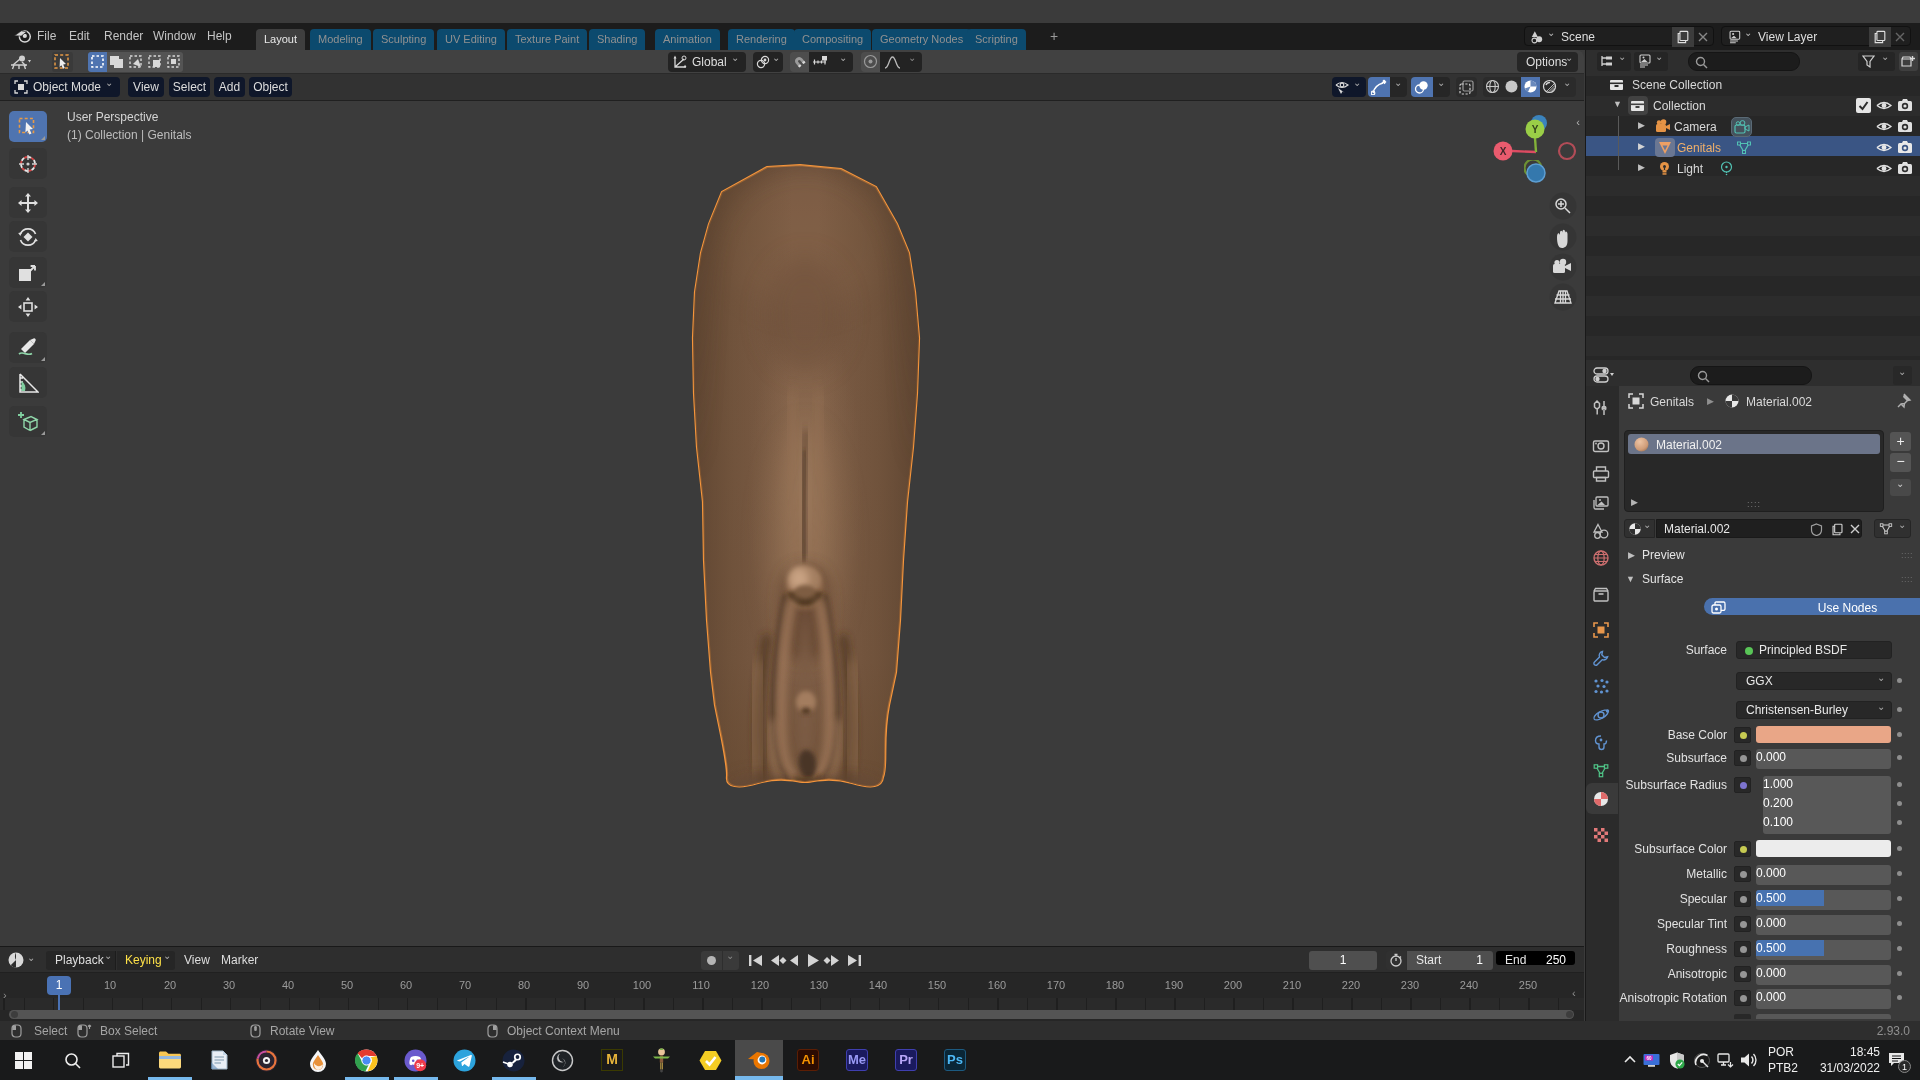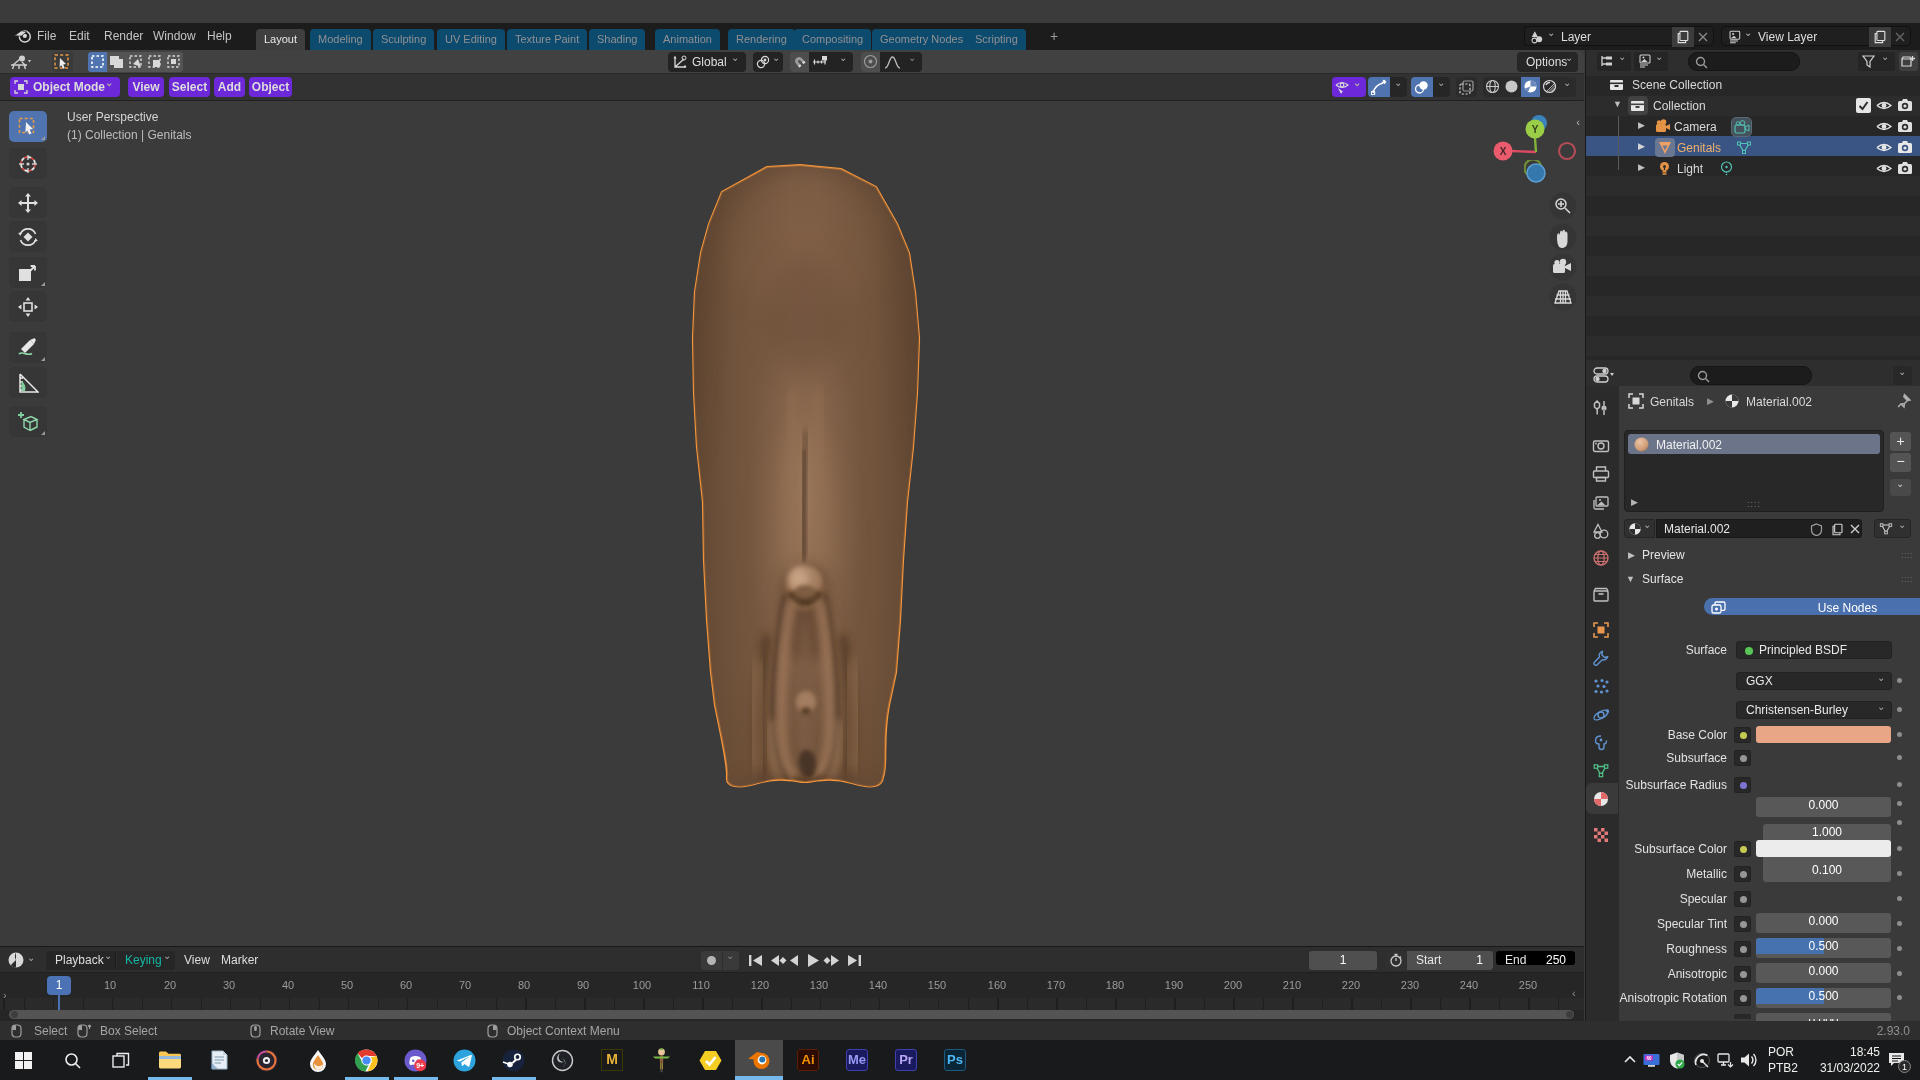--- a/index.html
+++ b/index.html
@@ -18,35 +18,35 @@
 .wstab { position:absolute; top:6px; height:21px; line-height:21px; padding:0 8px; color:#919191;
   background:#0c4a6e; border-radius:4px 4px 0 0; font-size:11px; }
 .wstab.active { background:#3f3f3f; color:#e8e8e8; }
 
 
 #toolrow { position:absolute; left:0; top:50px; width:1584px; height:24px; background:#414141; border-bottom:1px solid #2a2a2a; border-radius:0 8px 0 0;}
 
 
 #viewport { position:absolute; left:0; top:74px; width:1584px; height:870px; background:#3b3b3b; }
 #vpheader { position:absolute; left:0; top:0; width:1584px; height:27px; background:#323232; border-bottom:1px solid #202020;}
-.pill { position:absolute; background:#6d28d9; border-radius:4px; color:#dcdcdc; text-align:center;font-weight:bold; }
+.pill { position:absolute; background:#0f172a; border-radius:4px; color:#dcdcdc; text-align:center; }
 
 #vptools .tbtn { position:absolute; left:9px; width:38px; height:31px; background:#363636; border-radius:5px; display:flex; align-items:center; justify-content:center; }
 #vptools .corner { position:absolute; right:2px; bottom:2px; width:0; height:0;
   border-left:4px solid transparent; border-bottom:4px solid #9a9a9a; }
 
 
 #rightcol { position:absolute; left:1585px; top:50px; width:335px; height:971px; background:#2e2e2e; border-left:1px solid #191919;}
 
 .plabel { position:absolute; left:1585px; width:142px; text-align:right; color:#e2e2e2; }
 .dot { position:absolute; width:5px; height:5px; border-radius:50%; background:#8e8e8e; }
 .deco { position:absolute; left:1734px; width:17px; height:16px; background:#282828; border-radius:2px; border:1px solid #222; }
 .deco i { position:absolute; left:4.5px; top:4px; width:7px; height:7px; border-radius:50%; background:#969696; }
 .slider { position:absolute; left:1756px; width:135px; height:20px; background:#585858; border-radius:3px;
-  color:#fff; text-align:center; line-height:16px; font-size:12px; overflow:hidden;margin-top:48px; }
+  color:#fff; line-height:16px; font-size:12px; overflow:hidden; }
 .slider .fill { position:absolute; left:0; top:0; width:50%; height:16px; background:#4772b0; }
 .slider span { position:relative; }
 
 
 #timeline { position:absolute; left:0; top:946px; width:1584px; height:75px; background:#262626; border-top:1px solid #191919;}
 
 .rnum { position:absolute; top:5px; transform:translateX(-50%); color:#9b9b9b; font-size:11px; }
 
 
 #statusbar { position:absolute; left:0; top:1021px; width:1920px; height:19px; background:#2e2e2e; color:#a5a5a5; }
@@ -81,21 +81,21 @@
     <div class="wstab" style="left:967px">Scripting</div>
     <div class="menuitem" style="left:1050px;top:5px;color:#9a9a9a;font-size:14px">+</div>
 
     <div class="abs" style="left:1524px;top:3px;width:190px;height:20px;background:#1f1f1f;border-radius:4px;border:1px solid #111">
       <svg class="abs" style="left:5px;top:3px" width="14" height="14" viewBox="0 0 16 16">
           <path d="M5.5 1.5 L9 8 H2 Z" fill="#d0d0d0"></path>
           <circle cx="10.5" cy="10.5" r="3.4" fill="#d0d0d0"></circle>
           <circle cx="5" cy="12" r="2.7" fill="none" stroke="#d0d0d0" stroke-width="1.2"></circle>
         </svg>
       <span class="abs" style="left:22px;top:0px;color:#b7b7b7;font-size:10px">⌄</span>
-      <span class="abs" style="left:36px;top:3px;color:#dedede">Layer</span>
+      <span class="abs" style="left:36px;top:3px;color:#dedede">Scene</span>
       <div class="abs" style="left:147px;top:0px;width:22px;height:20px;background:#3c3c3c;border-radius:0">
         <svg class="abs" style="left:4px;top:3px" width="14" height="14" viewBox="0 0 16 16">
             <rect x="4.5" y="1.5" width="9" height="10.5" rx="1" fill="none" stroke="#e0e0e0" stroke-width="1.3"></rect>
             <path d="M4.5 4 H2.5 V14.5 H11 V12.5" fill="none" stroke="#e0e0e0" stroke-width="1.3"></path>
           </svg>
       </div>
       <svg class="abs" style="left:172px;top:4px" width="12" height="12" viewBox="0 0 12 12">
           <path d="M2 2 L10 10 M10 2 L2 10" stroke="#888" stroke-width="1.4"></path>
         </svg>
     </div>
@@ -945,21 +945,21 @@
     <svg class="abs" style="left:8px;top:4px" width="20" height="18" viewBox="0 0 20 18">
         <circle cx="8" cy="9" r="7.5" fill="#d8d8d8"></circle>
         <path d="M8 9 A 7.5 7.5 0 0 1 8 1.5 Z M8 9 L 8 16.5 A 7.5 7.5 0 0 1 2.7 14.3 Z" fill="#2e2e2e"></path>
       </svg>
     <span class="abs" style="left:27px;top:5px;color:#aaa;font-size:10px">⌄</span>
     <div class="abs" style="left:46px;top:4px;width:70px;height:19px;background:#262626;border-radius:3px 0 0 3px;border-right:1px solid #1c1c1c">
       <span class="abs" style="left:9px;top:2px;color:#dedede">Playback</span>
       <span class="abs" style="left:58px;top:-1px;color:#aaa;font-size:10px">⌄</span>
     </div>
     <div class="abs" style="left:117px;top:4px;width:58px;height:19px;background:#262626;border-radius:0 3px 3px 0">
-      <span class="abs" style="left:8px;top:2px;color:#14b8a6">Keying</span>
+      <span class="abs" style="left:8px;top:2px;color:#fde047">Keying</span>
       <span class="abs" style="left:46px;top:-1px;color:#aaa;font-size:10px">⌄</span>
     </div>
     <div class="abs" style="left:184px;top:6px;color:#dedede">View</div>
     <div class="abs" style="left:221px;top:6px;color:#dedede">Marker</div>
 
     <div class="abs" style="left:701px;top:4px;width:21px;height:19px;background:#3a3a3a;border-radius:3px 0 0 3px">
       <div class="abs" style="left:6px;top:5px;width:9px;height:9px;border-radius:50%;background:#b5b5b5"></div>
     </div>
     <div class="abs" style="left:723px;top:4px;width:16px;height:19px;background:#3a3a3a;border-radius:0 3px 3px 0">
       <span class="abs" style="left:3px;top:-1px;color:#888;font-size:10px">⌄</span>

